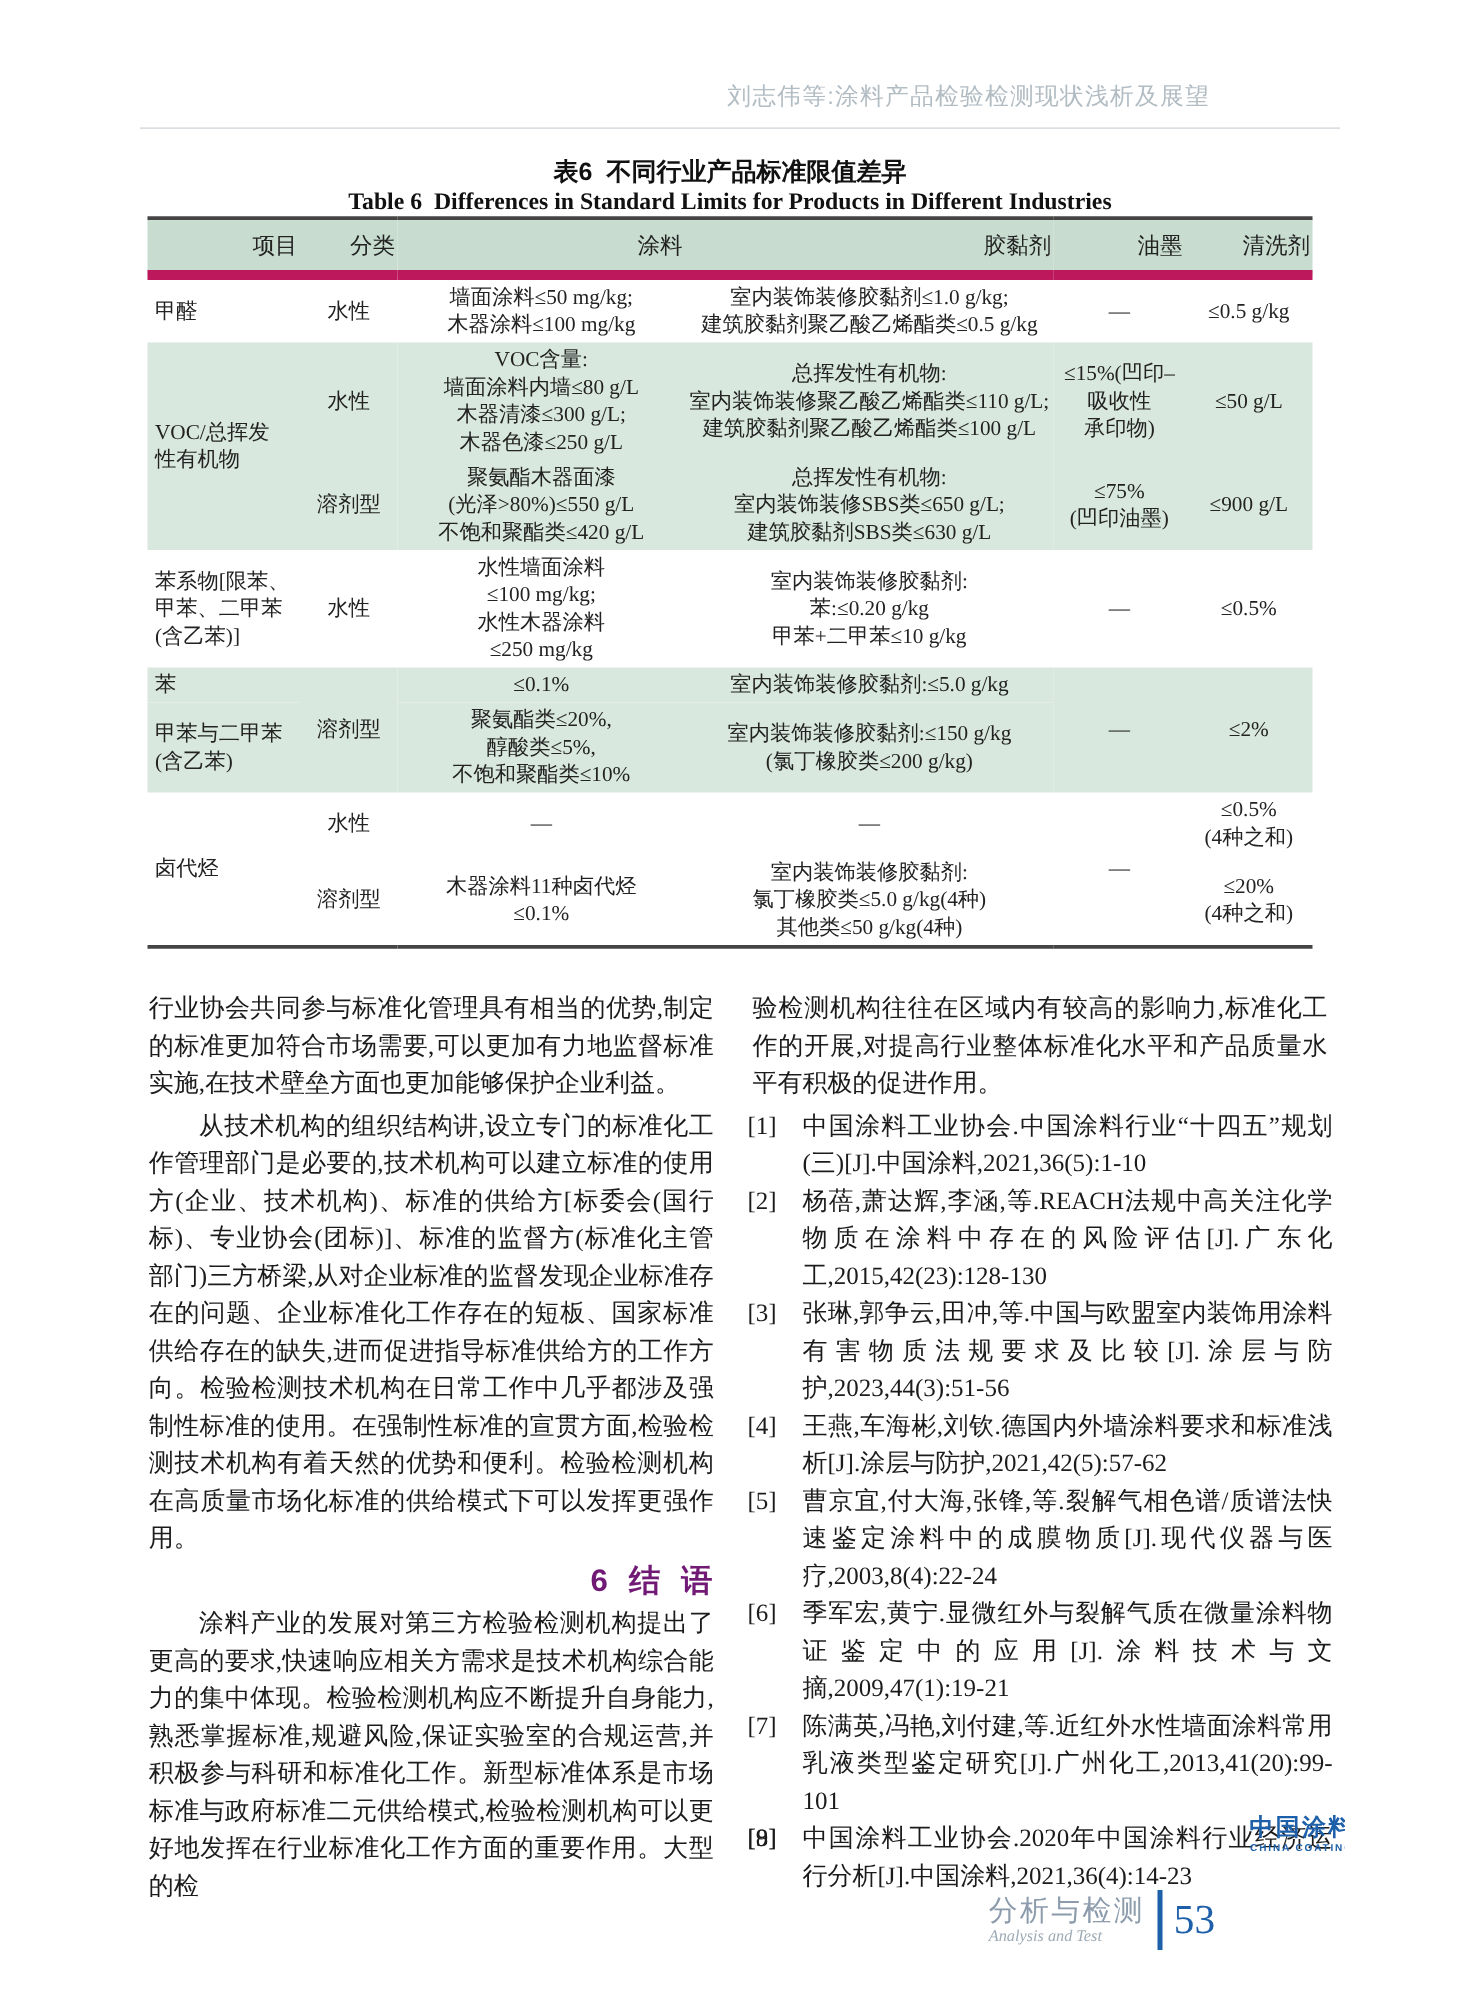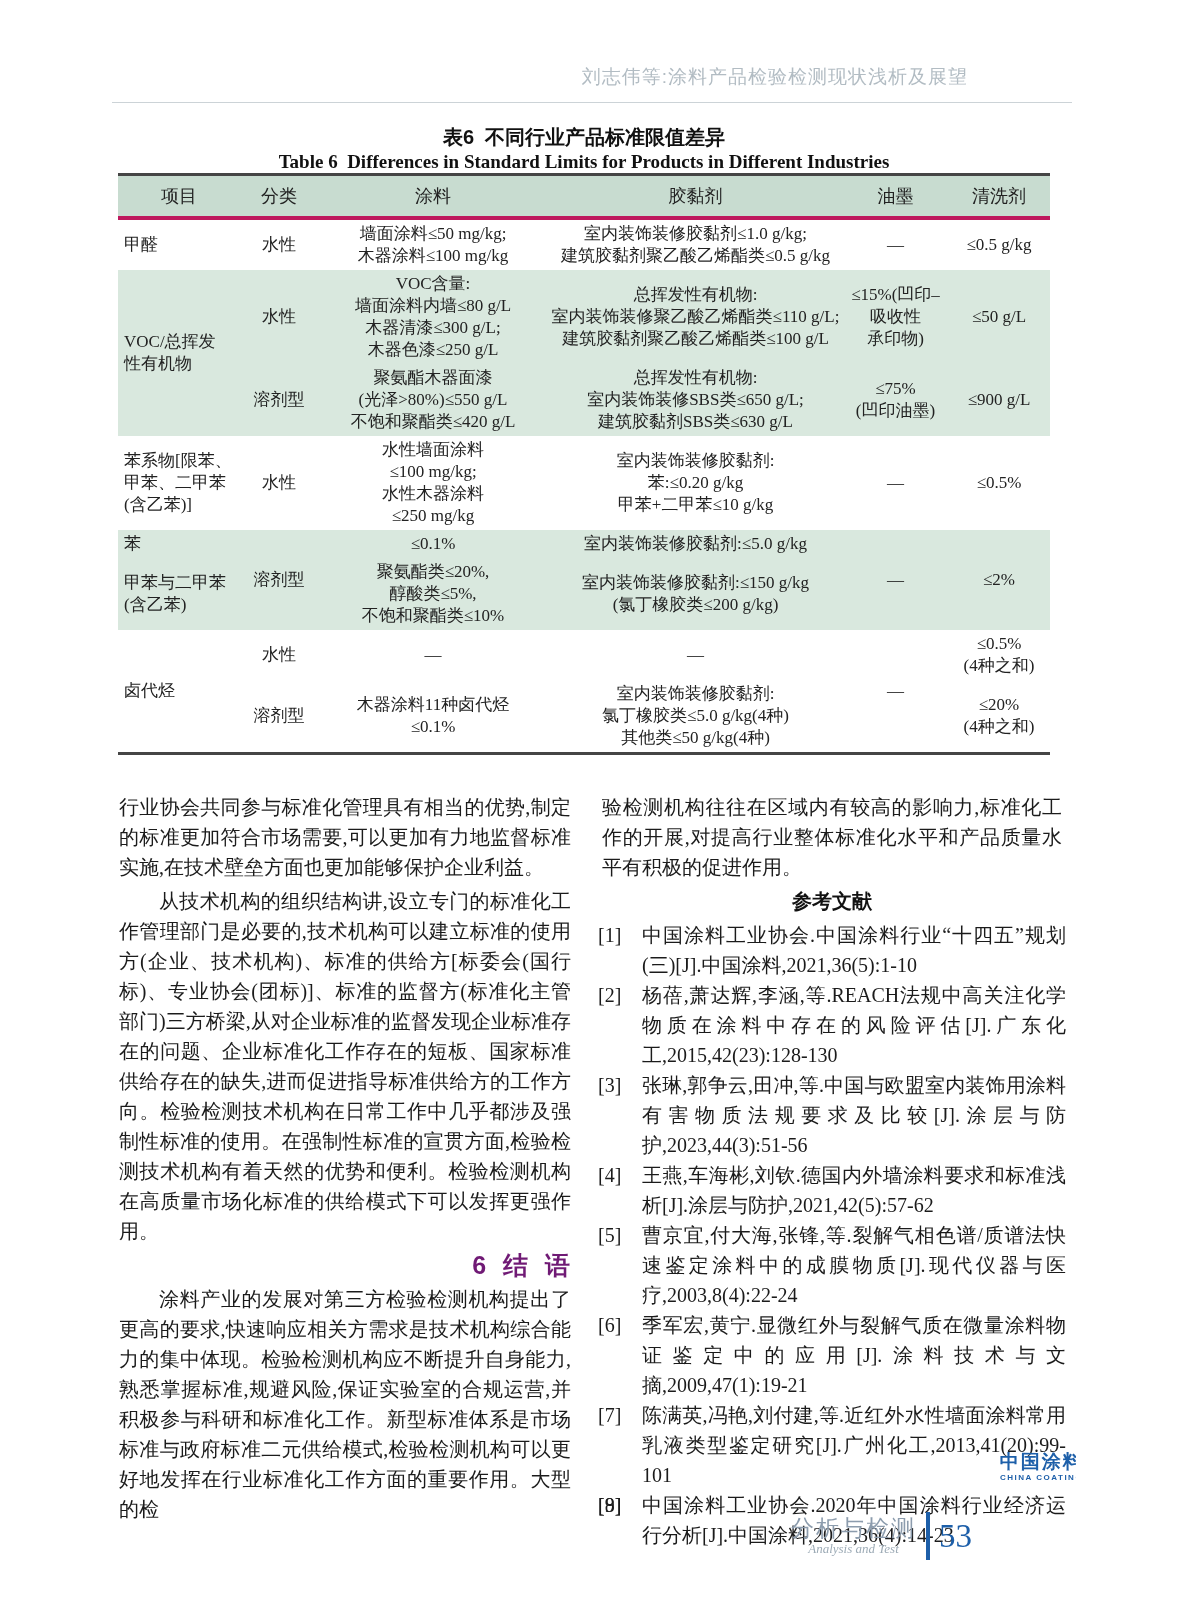--- a/index.html
+++ b/index.html
@@ -24,21 +24,22 @@
   }
   
   .tbl-wrap{position:absolute;top:173px;left:118px;width:932px;}
   table.std{
     width:100%;border-collapse:collapse;table-layout:fixed;
     font-size:17px;line-height:22px;color:#222;
     border-top:3px solid #454545;border-bottom:3px solid #454545;
   }
   table.std th{
     background:#c8dcd0;font-weight:normal;font-size:18px;padding:9px 2px;
-    border-bottom:4px solid #be185d;
+    border-bottom:8px solid #be185d;
+    text-align:right;
   }
   table.std td{
     text-align:center;vertical-align:middle;padding:3px 2px;white-space:pre-line;
   }
   table.std td.item{text-align:left;padding-left:6px;}
   tr.green td{background:#d9e8de;}
   
   .col{position:absolute;top:788px;text-align:justify;font-size:20px;line-height:30px;}
   .col-left{left:115px;width:460px;}
   .col-right{left:598px;width:468px;}
@@ -54,21 +55,21 @@
   
   .logo{
     position:absolute;left:990px;top:1448px;width:110px;text-align:center;color:#1d5fa9;
     font-family:"Liberation Sans","DejaVu Sans",sans-serif;
   }
   .logo-zh{font-size:19px;font-weight:bold;letter-spacing:2px;line-height:20px;}
   .logo-mark{font-size:9px;vertical-align:super;letter-spacing:0;}
   .logo-en{font-size:8px;font-weight:bold;letter-spacing:1.5px;line-height:11px;}
   
   .footer-strip{position:absolute;right:104px;top:1512px;display:flex;align-items:center;}
-  .footer-sec{text-align:center;}
+  .footer-sec{text-align:left;}
   .footer-sec-zh{
     font-size:23px;color:#8c9cad;letter-spacing:2px;line-height:26px;
     font-family:"Liberation Sans","DejaVu Sans",sans-serif;
   }
   .footer-sec-en{font-size:13px;color:#9dabb6;font-style:italic;line-height:16px;}
   .footer-bar{width:4px;height:48px;background:#1d5fa9;margin:0 9px 0 10px;}
   .page-num{font-size:33px;color:#1d5fa9;line-height:48px;}
 </style>
 </head>
 <body>
@@ -197,21 +198,20 @@
 
   <div class="col col-left">
     <p>行业协会共同参与标准化管理具有相当的优势,制定的标准更加符合市场需要,可以更加有力地监督标准实施,在技术壁垒方面也更加能够保护企业利益。</p>
     <p class="indent">从技术机构的组织结构讲,设立专门的标准化工作管理部门是必要的,技术机构可以建立标准的使用方(企业、技术机构)、标准的供给方[标委会(国行标)、专业协会(团标)]、标准的监督方(标准化主管部门)三方桥梁,从对企业标准的监督发现企业标准存在的问题、企业标准化工作存在的短板、国家标准供给存在的缺失,进而促进指导标准供给方的工作方向。检验检测技术机构在日常工作中几乎都涉及强制性标准的使用。在强制性标准的宣贯方面,检验检测技术机构有着天然的优势和便利。检验检测机构在高质量市场化标准的供给模式下可以发挥更强作用。</p>
     <p class="sec-heading">6&nbsp;&nbsp;结&nbsp;&nbsp;语</p>
     <p class="indent">涂料产业的发展对第三方检验检测机构提出了更高的要求,快速响应相关方需求是技术机构综合能力的集中体现。检验检测机构应不断提升自身能力,熟悉掌握标准,规避风险,保证实验室的合规运营,并积极参与科研和标准化工作。新型标准体系是市场标准与政府标准二元供给模式,检验检测机构可以更好地发挥在行业标准化工作方面的重要作用。大型的检</p>
   </div>
 
   <div class="col col-right">
     <p>验检测机构往往在区域内有较高的影响力,标准化工作的开展,对提高行业整体标准化水平和产品质量水平有积极的促进作用。</p>
-    <p class="ref-heading">参考文献</p>
     <div class="ref">
       <span class="num">[1]</span>
       <span>中国涂料工业协会.中国涂料行业“十四五”规划(三)[J].中国涂料,2021,36(5):1-10</span>
     </div>
     <div class="ref">
       <span class="num">[2]</span>
       <span>杨蓓,萧达辉,李涵,等.REACH法规中高关注化学物质在涂料中存在的风险评估[J].广东化工,2015,42(23):128-130</span>
     </div>
     <div class="ref">
       <span class="num">[3]</span>

